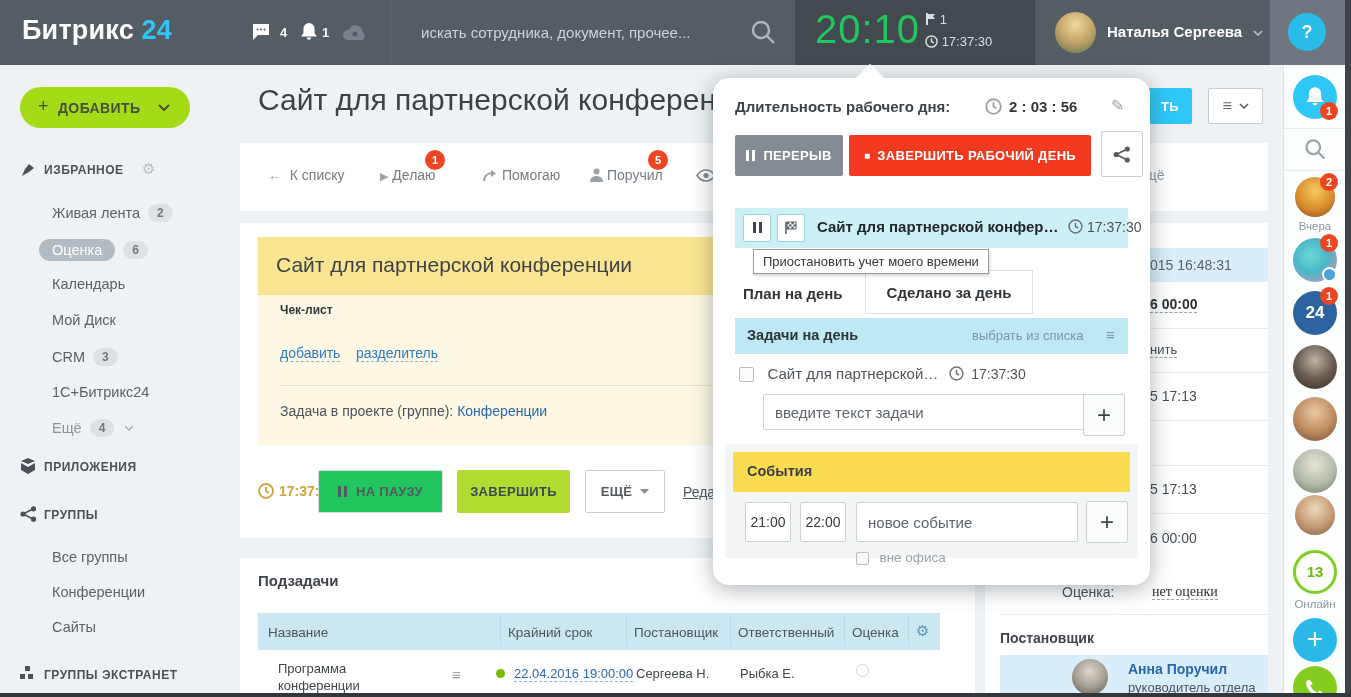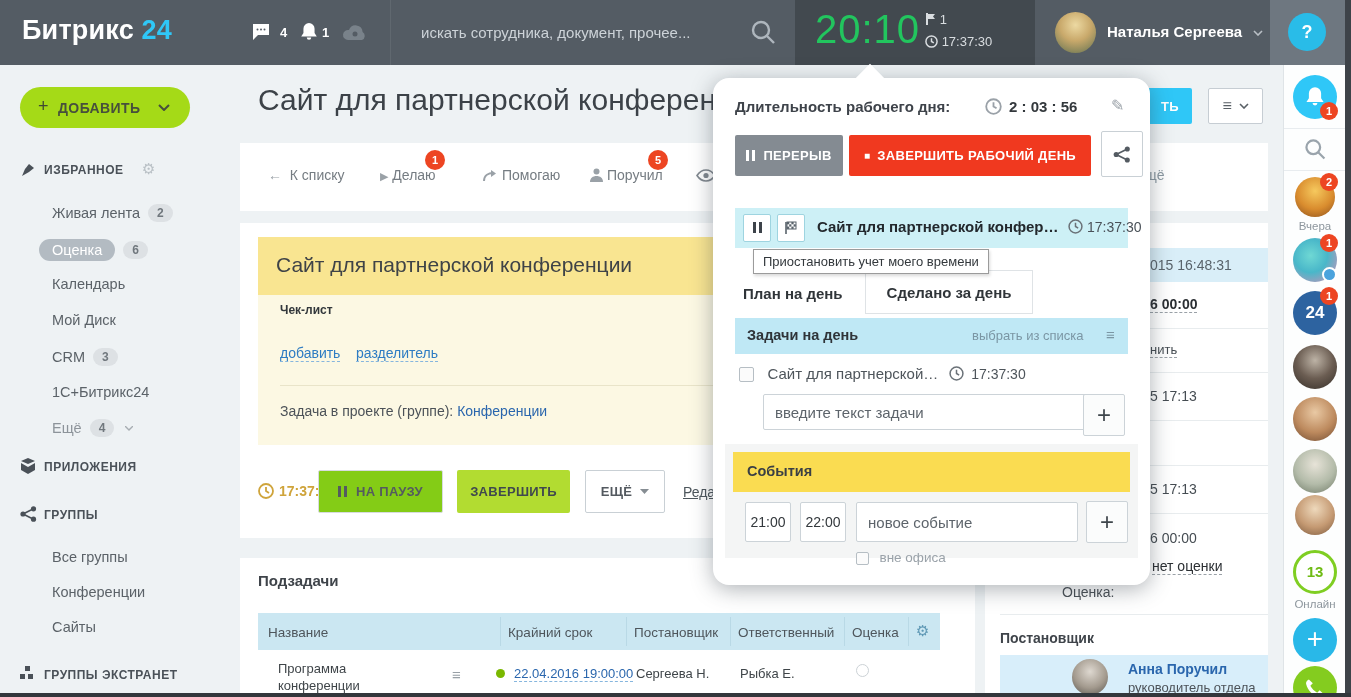--- a/index.html
+++ b/index.html
@@ -241,21 +241,21 @@
     <div class="abs" style="left:22px;top:90px;width:656px;border-top:1px solid #e9e4c9;"></div>
     <div class="abs" style="left:22px;top:108px;font-size:14px;color:#4c5258;"><span>Задача в проекте (группе):</span> <span class="bluelink">Конференции</span></div>
   </div>
 
   <div class="abs" style="left:258px;top:483px;font-size:14px;font-weight:700;color:#cfa43b;">
     <svg style="display:inline-block;vertical-align:-3px;margin-right:5px;" width="16" height="16" viewBox="0 0 16 16">
         <circle cx="8" cy="8" r="7" fill="none" stroke="#cfa43b" stroke-width="1.8"></circle>
         <path d="M8 4v4l3 2" fill="none" stroke="#cfa43b" stroke-width="1.8"></path>
       </svg><span>17:37:30</span>
   </div>
-  <button class="btn abs pausebars" style="left:318px;top:470px;width:125px;height:43px;background:#84cc16;border:1px solid #d7dbde;color:#545a60;"><i style="background:#545a60;"></i><i style="background:#545a60;margin-right:9px;"></i><span>НА ПАУЗУ</span></button>
+  <button class="btn abs pausebars" style="left:318px;top:470px;width:125px;height:43px;background:#22c55e;border:1px solid #d7dbde;color:#545a60;"><i style="background:#545a60;"></i><i style="background:#545a60;margin-right:9px;"></i><span>НА ПАУЗУ</span></button>
   <button class="btn abs" style="left:457px;top:470px;width:113px;height:43px;background:#b2dc31;color:#40494e;">ЗАВЕРШИТЬ</button>
   <button class="btn abs" style="left:585px;top:470px;width:80px;height:43px;background:#fff;border:1px solid #c9d0d5;color:#545a60;"><span>ЕЩЁ</span> <svg style="display:inline-block;vertical-align:1px;margin-left:4px;" width="9" height="6" viewBox="0 0 9 6">
         <path d="M0 0l4.5 5L9 0z" fill="#868d93"></path>
       </svg></button>
   <div class="abs" style="left:683px;top:484px;font-size:14px;color:#4d565c;text-decoration:underline;cursor:pointer;white-space:nowrap;">Редактировать</div>
 
   <div class="whiteblock" style="left:240px;top:558px;width:735px;height:139px;"></div>
   <div class="abs" style="left:258px;top:572px;font-size:15px;font-weight:700;color:#3f444a;">Подзадачи</div>
 
   <div class="abs" style="left:258px;top:613px;width:682px;height:37px;background:#cbe7f2;"></div>
@@ -298,21 +298,21 @@
     <div class="frag" style="left:1150px;top:342px;font-size:13px;"><span class="dashlink" style="color:#454c52;border-color:#9aa1a7;">нить</span></div>
     <div class="dp-divider" style="left:1150px;top:372px;width:118px;"></div>
     <div class="frag" style="left:1150px;top:388px;">5 17:13</div>
     <div class="dp-divider" style="left:1150px;top:420px;width:118px;"></div>
     <div class="dp-divider" style="left:1150px;top:465px;width:118px;"></div>
     <div class="frag" style="left:1150px;top:481px;">5 17:13</div>
     <div class="dp-divider" style="left:1150px;top:513px;width:118px;"></div>
     <div class="frag" style="left:1150px;top:530px;">6 00:00</div>
 
     <div class="frag" style="left:1062px;top:584px;color:#4a5056;">Оценка:</div>
-    <div class="frag" style="left:1152px;top:558px;"><span class="dashlink" style="color:#2b2f33;border-color:#9aa1a7;">нет оценки</span></div>
+    <div class="frag" style="left:1152px;top:584px;font-family:Liberation Serif, serif;"><span class="dashlink" style="color:#2b2f33;border-color:#9aa1a7;">нет оценки</span></div>
     <div class="dp-divider" style="left:1000px;top:614px;width:268px;"></div>
     <div class="frag" style="left:1000px;top:630px;font-weight:700;color:#3f444a;">Постановщик</div>
     <div class="abs" style="left:1000px;top:655px;width:268px;height:42px;background:#d8eefa;">
       <div class="avatar abs" style="left:72px;top:4px;width:36px;height:36px;background:radial-gradient(circle at 50% 35%,#ded8d0 0%,#a39a8e 55%,#55504a 100%);"></div>
       <div class="abs bluelink" style="left:128px;top:6px;font-size:14px;font-weight:700;">Анна Поручил</div>
       <div class="abs" style="left:128px;top:25px;font-size:13px;color:#4c5258;">руководитель отдела</div>
     </div>
   </div>
 
   <div class="rail">

